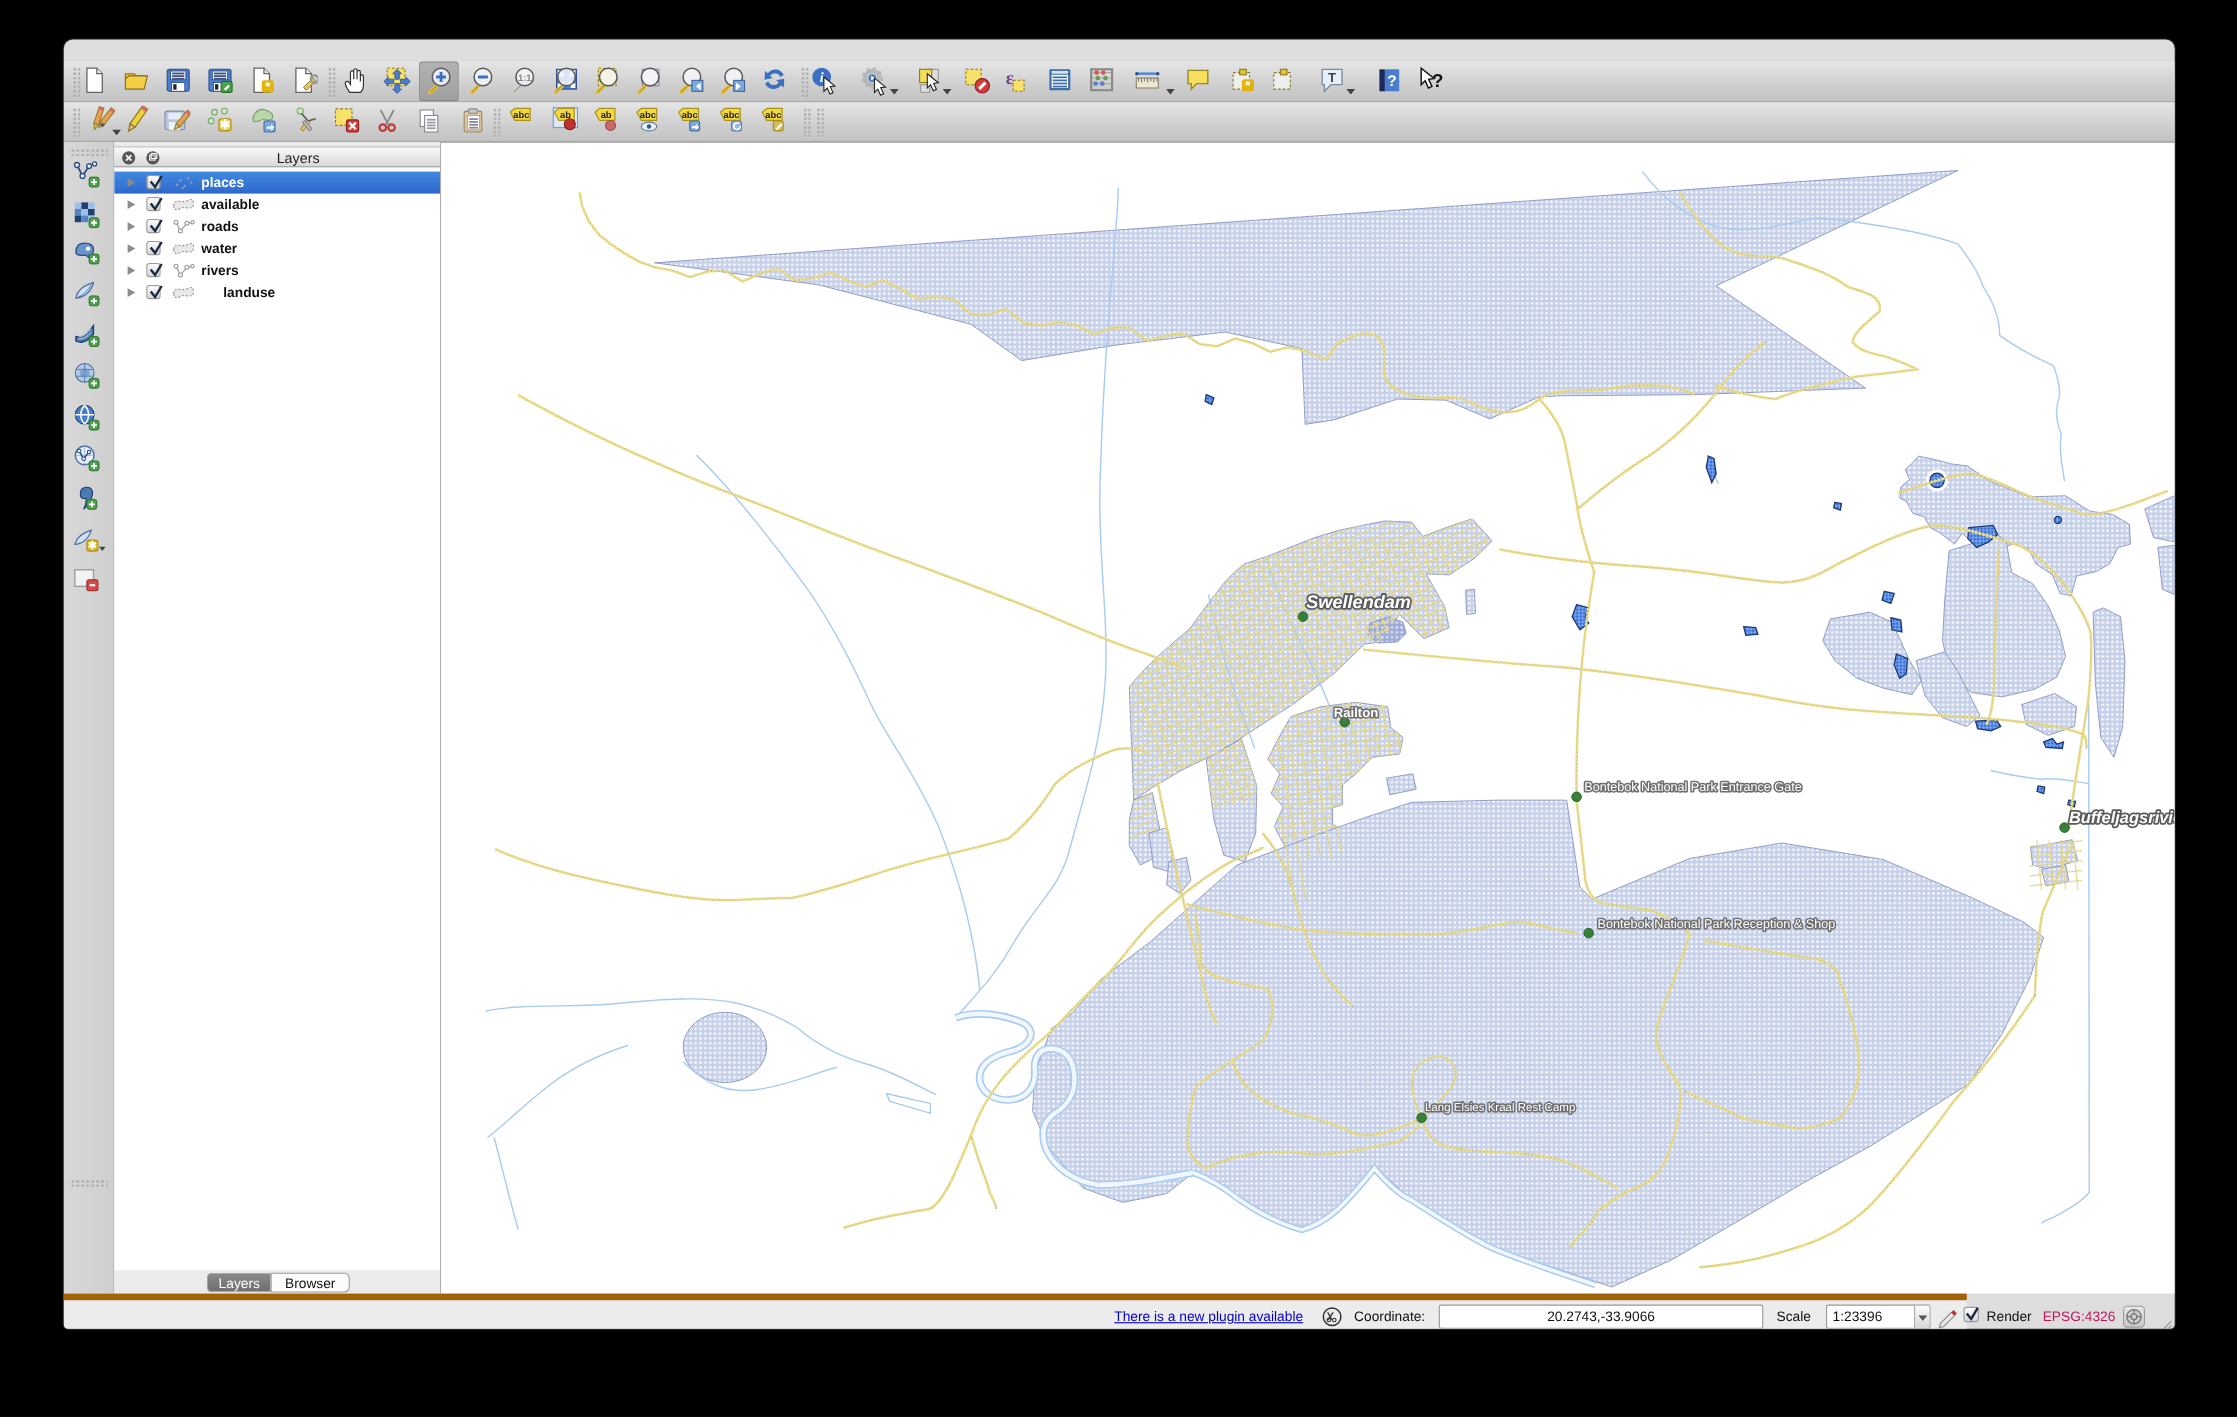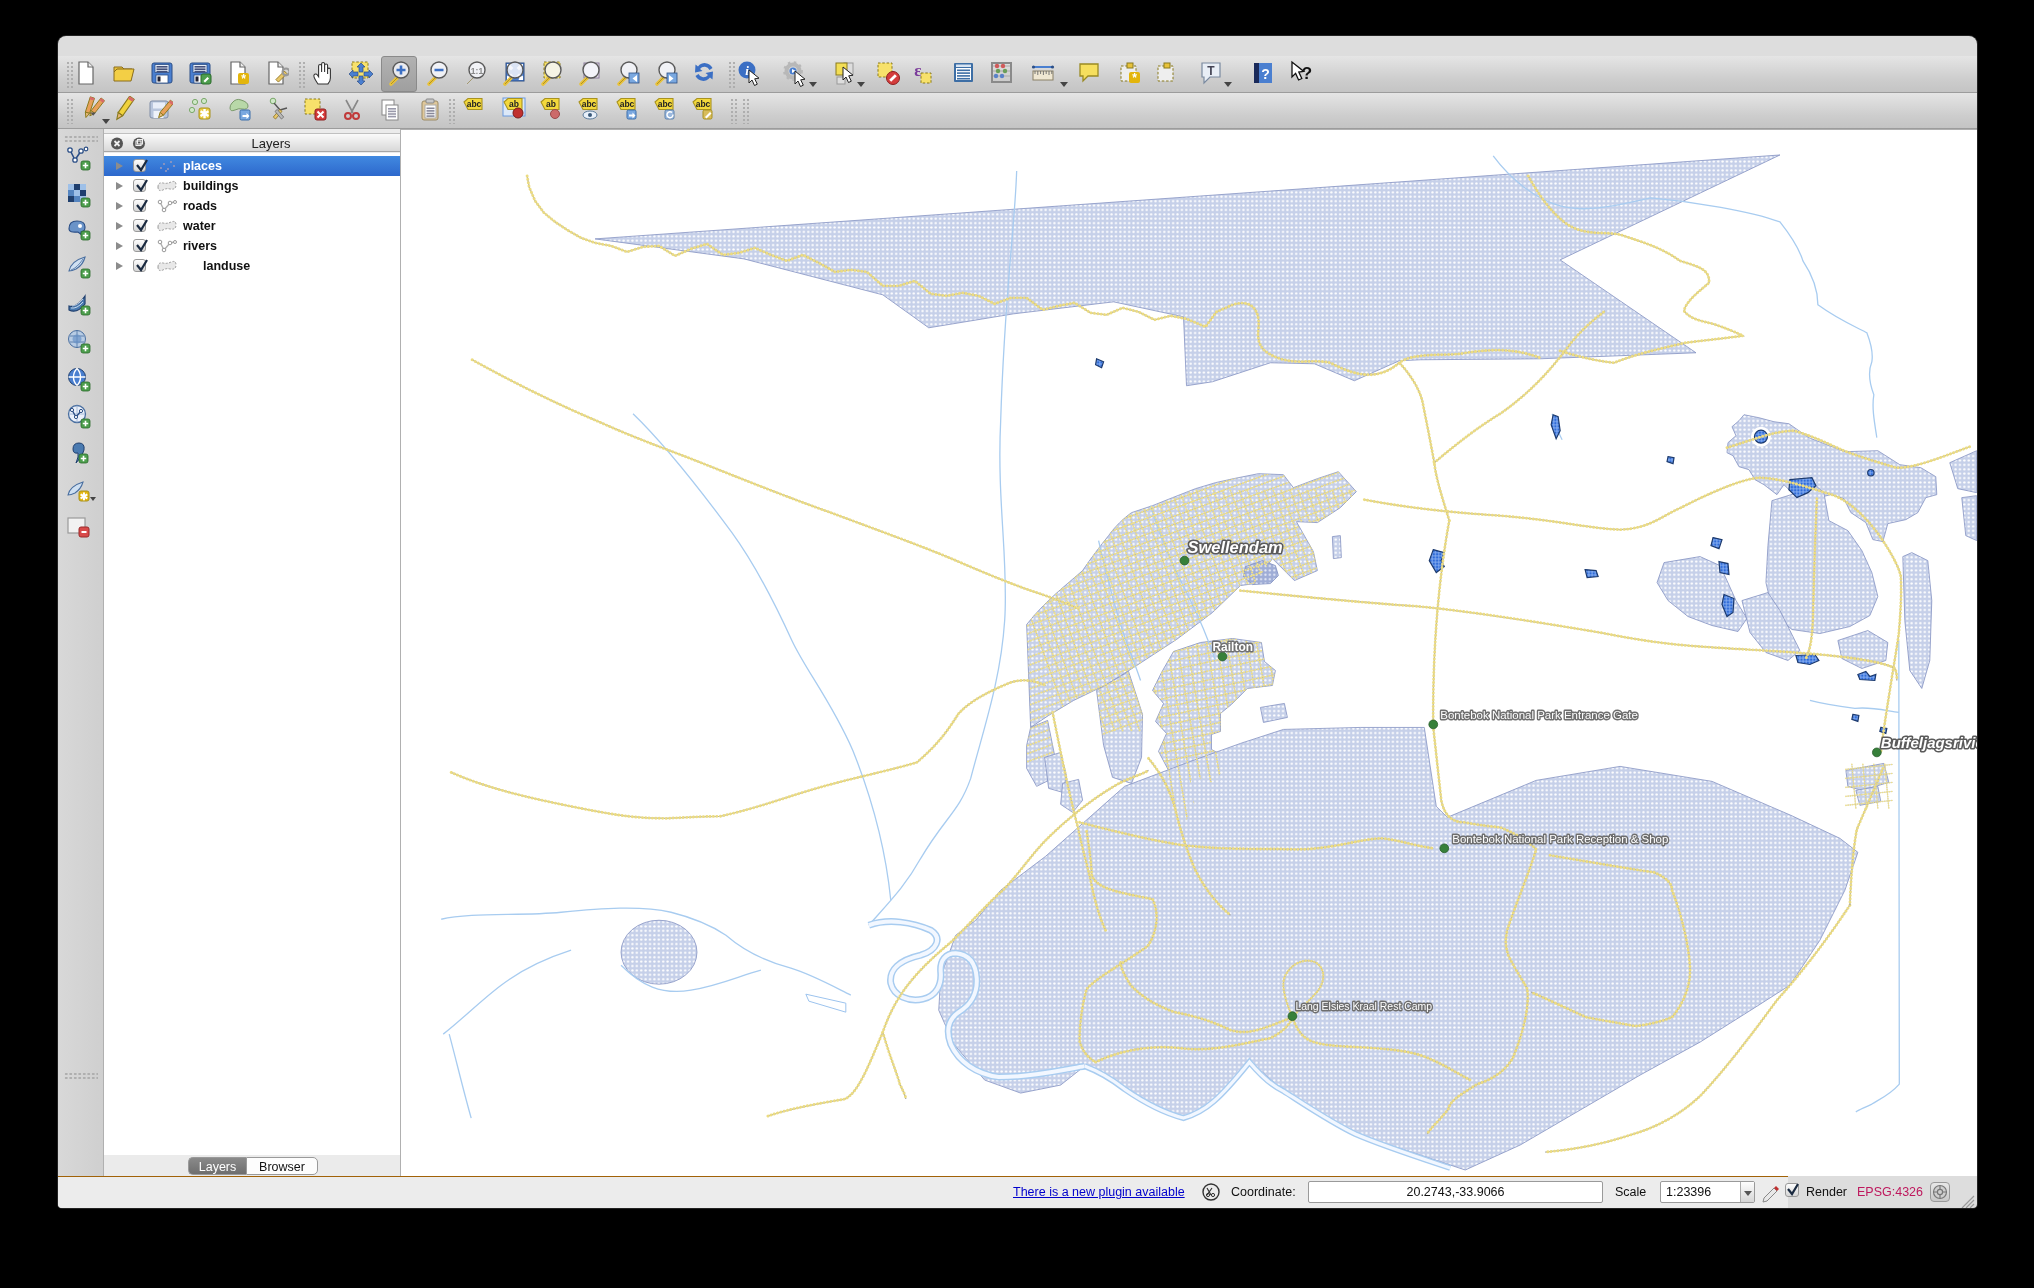--- a/index.html
+++ b/index.html
@@ -15,21 +15,21 @@
 #phead{position:absolute;left:0;top:4px;width:296px;height:19px;background:linear-gradient(#fafafa,#d8d8d8);border-top:1px solid #c0c0c0;border-bottom:1px solid #a6a6a6}
 #plist{position:absolute;left:0;top:24px;width:296px;height:1002px;background:#fff}
 .lrow{position:absolute;left:0;width:296px;height:20px;font-size:12.5px;font-weight:bold;color:#111}
 .exp{position:absolute;left:12px;top:6px;width:0;height:0;border-left:7px solid #8c8c8c;border-top:4.5px solid transparent;border-bottom:4.5px solid transparent}
 .cb{position:absolute;left:29px;top:3px;width:13px;height:13px;border-radius:3px;background:linear-gradient(#fdfdfd,#d6d6d6);border:1px solid #9a9a9a}
 .cb svg{position:absolute;left:-1px;top:-3px}
 .lname{position:absolute;left:79px;top:3px}
 #ptabs{position:absolute;left:0;top:1026px;width:296px;height:28px;background:#ebebeb}
 .tab{position:absolute;top:2px;height:18px;font-size:12.5px;text-align:center;padding-top:1.5px;border:1px solid #9a9a9a}
 #map{position:absolute;left:342px;top:93px;width:1577px;height:1047px;background:#fff;border-left:1px solid #b0b0b0;border-top:1px solid #b0b0b0}
-#status{position:absolute;left:0;top:1140px;width:1730px;height:32px;background:#ececec;border-top:1px solid #a16207;font-size:12.5px;color:#111}
+#status{position:absolute;left:0;top:1140px;width:1730px;height:32px;background:#ececec;border-top:6px solid #a16207;font-size:12.5px;color:#111}
 .sv{position:absolute}
 
 </style></head><body>
 <div id="win">
 <div class="tb" style="top:20px;height:37px">
 <div class="grip" style="left:8px;top:5px;height:27px"></div>
 <div class="grip" style="left:240px;top:5px;height:27px"></div>
 <div class="grip" style="left:670px;top:5px;height:27px"></div>
 <div style="position:absolute;left:323px;top:0px;width:36px;height:36px;background:linear-gradient(#b2b2b2,#9f9f9f);border:1px solid #8a8a8a;border-radius:3px"></div>
 <div class="ic" style="left:15px;top:3px"><svg width="26" height="30" viewBox="0 0 26 30">
@@ -523,21 +523,21 @@
 <div class="lrow" style="top:23px;">
 <div class="exp"></div>
 <div class="cb">
             <svg width="17" height="19">
               <path d="M4 8 l4 5 6-10" fill="none" stroke="#1a2a40" stroke-width="2.2"></path>
             </svg>
           </div>
 <div style="position:absolute;left:52px;top:2px"><svg width="22" height="16">
               <path d="M2 9 q0-5 5-4 q4 1 8-1 q5-2 5 3 q0 5-6 4 q-4-1-7 1 q-5 2-5-3Z" fill="#e8e8e8" stroke="#9a9a9a" stroke-dasharray="2 1.4"></path>
             </svg></div>
-<div class="lname" style="color:#111;">buildings</div>
+<div class="lname" style="color:#111;">available</div>
         </div>
 <div class="lrow" style="top:43px;">
 <div class="exp"></div>
 <div class="cb">
             <svg width="17" height="19">
               <path d="M4 8 l4 5 6-10" fill="none" stroke="#1a2a40" stroke-width="2.2"></path>
             </svg>
           </div>
 <div style="position:absolute;left:52px;top:2px"><svg width="22" height="16">
               <path d="M4 4 l4 8 6-7 5-1" fill="none" stroke="#b0b0b0" stroke-width="1.4"></path>

